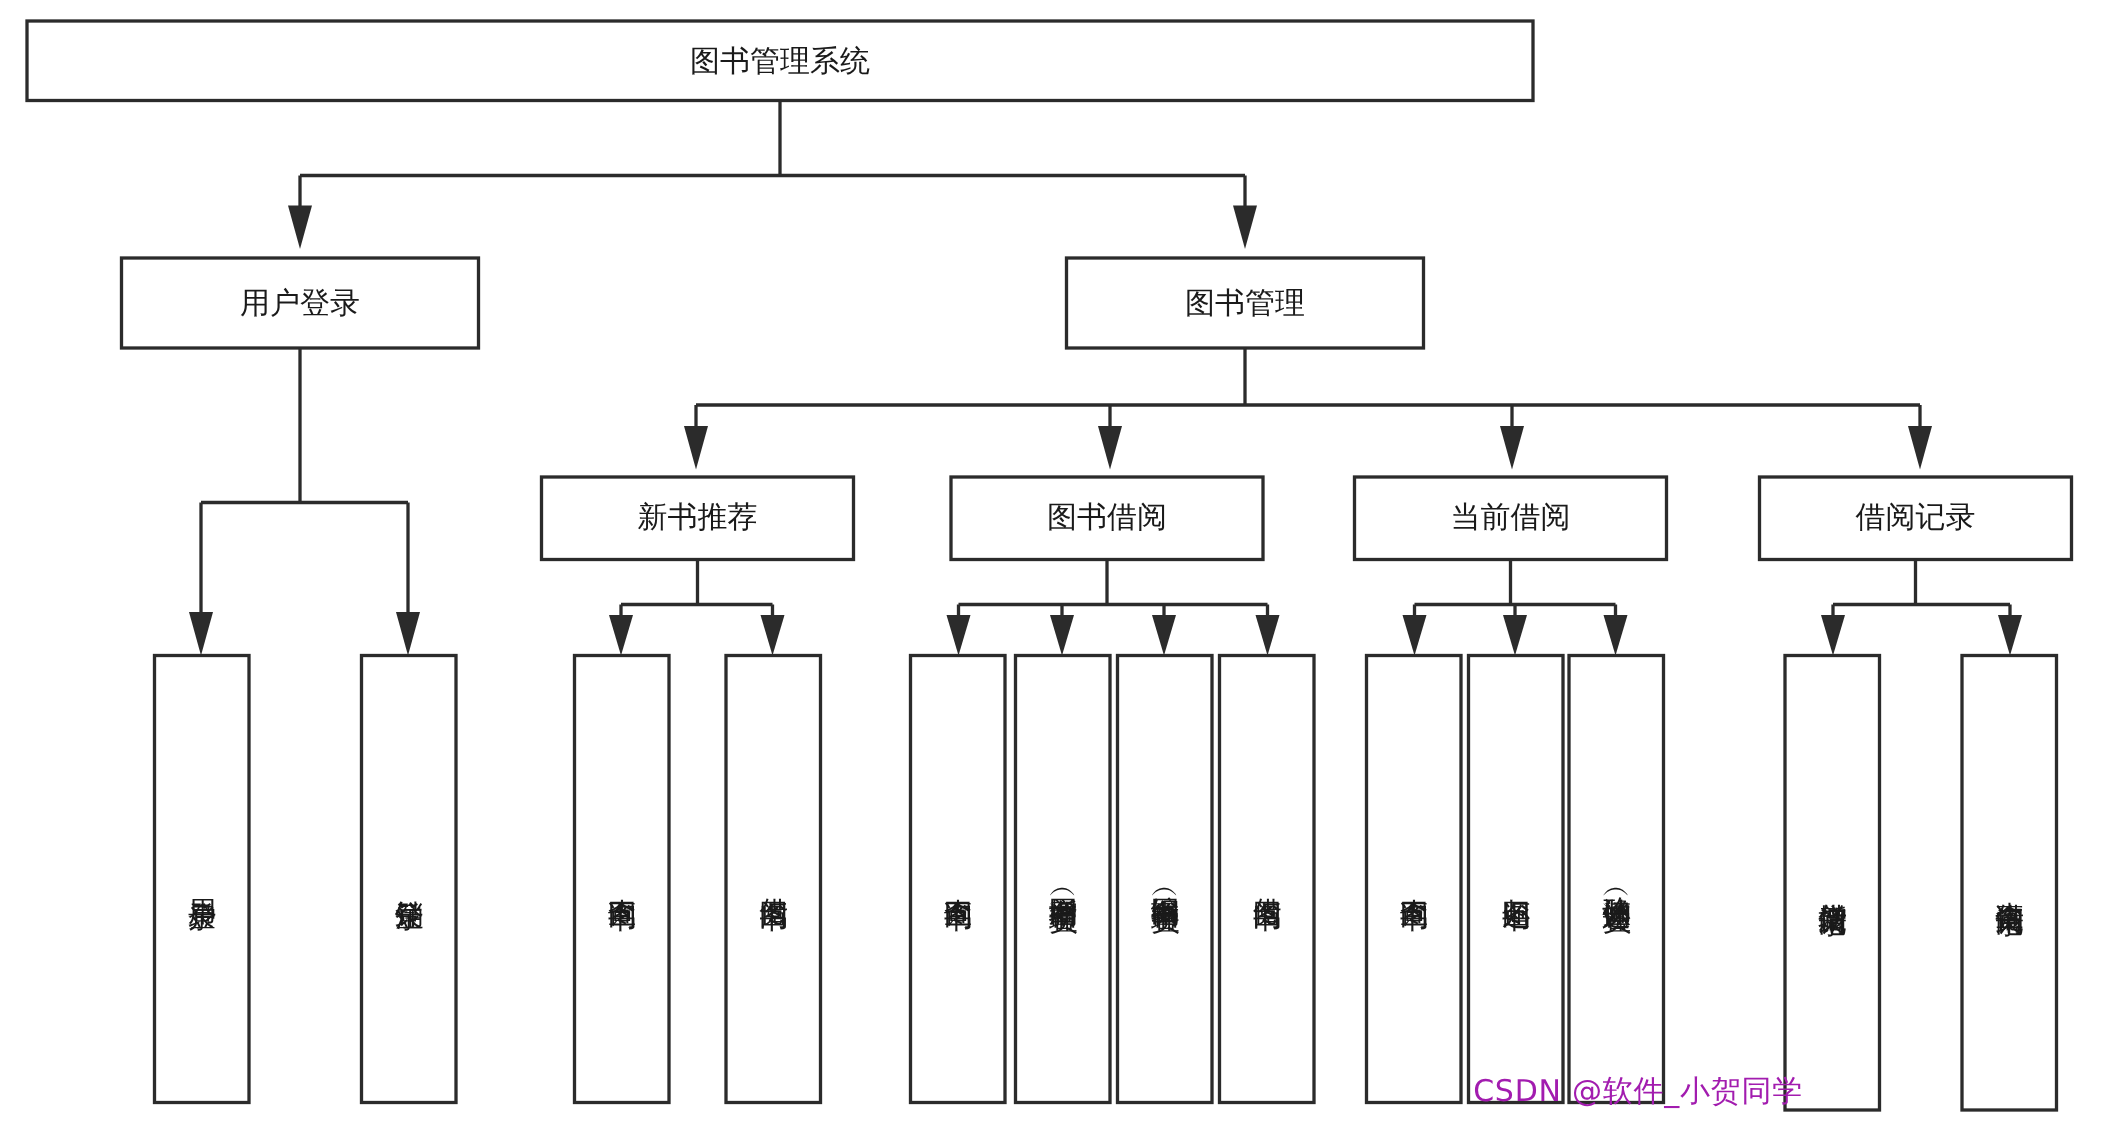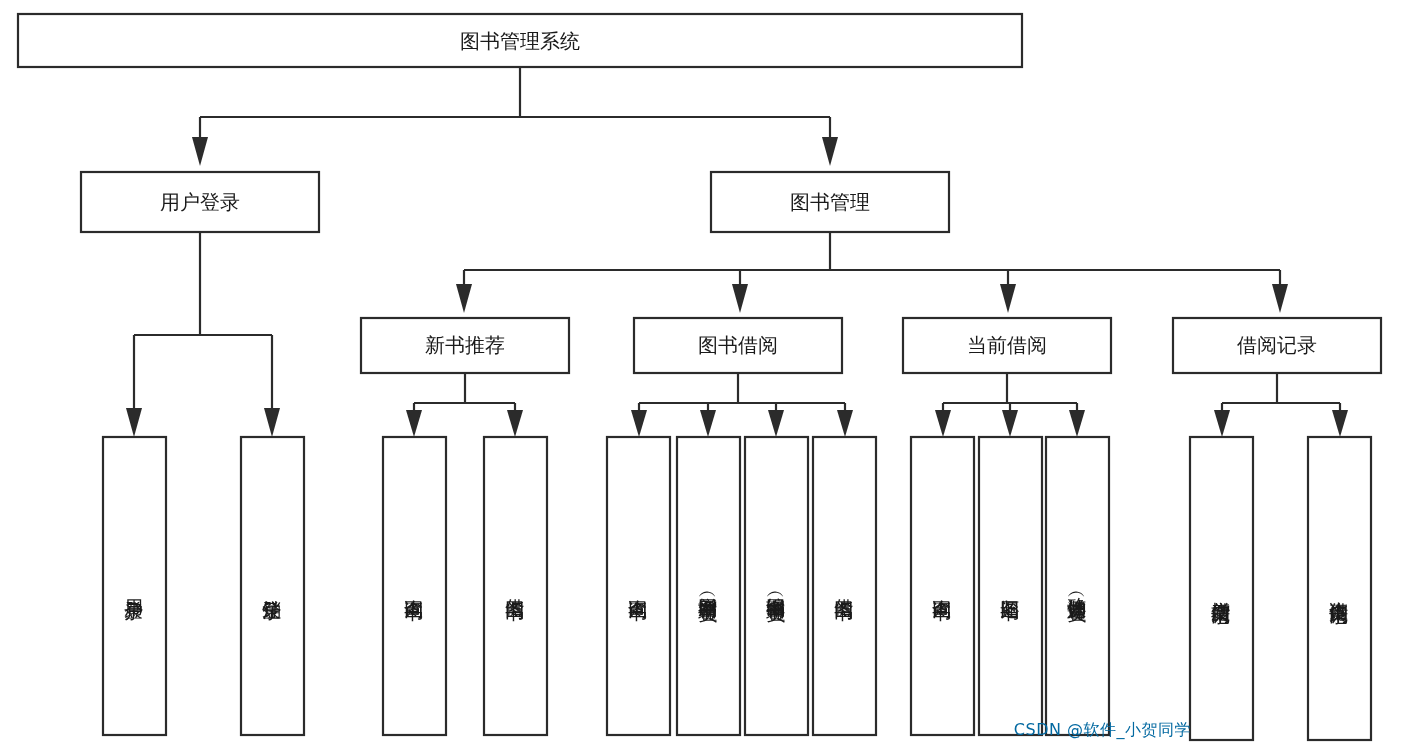--- a/index.html
+++ b/index.html
@@ -57,25 +57,25 @@
     font-size: 19px;
     line-height: 1.08;
     color: #1a1a1a;
     letter-spacing: 1px;
     white-space: nowrap;
     text-align: center;
     pointer-events: none;
   }
   .watermark {
     position: absolute;
-    right: 21px;
+    right: 10px;
     bottom: 6px;
     font-family: "DejaVu Sans", "Liberation Sans", sans-serif;
-    font-size: 16px;
-    color: #0369a1;
+    font-size: 20px;
+    color: #a21caf;
     white-space: nowrap;
     letter-spacing: 0.5px;
   }
 </style>
 </head>
 <body>
 
 <div id="diagram-root">
 
   <svg class="flow" viewBox="0 0 1405 747" xmlns="http://www.w3.org/2000/svg">

